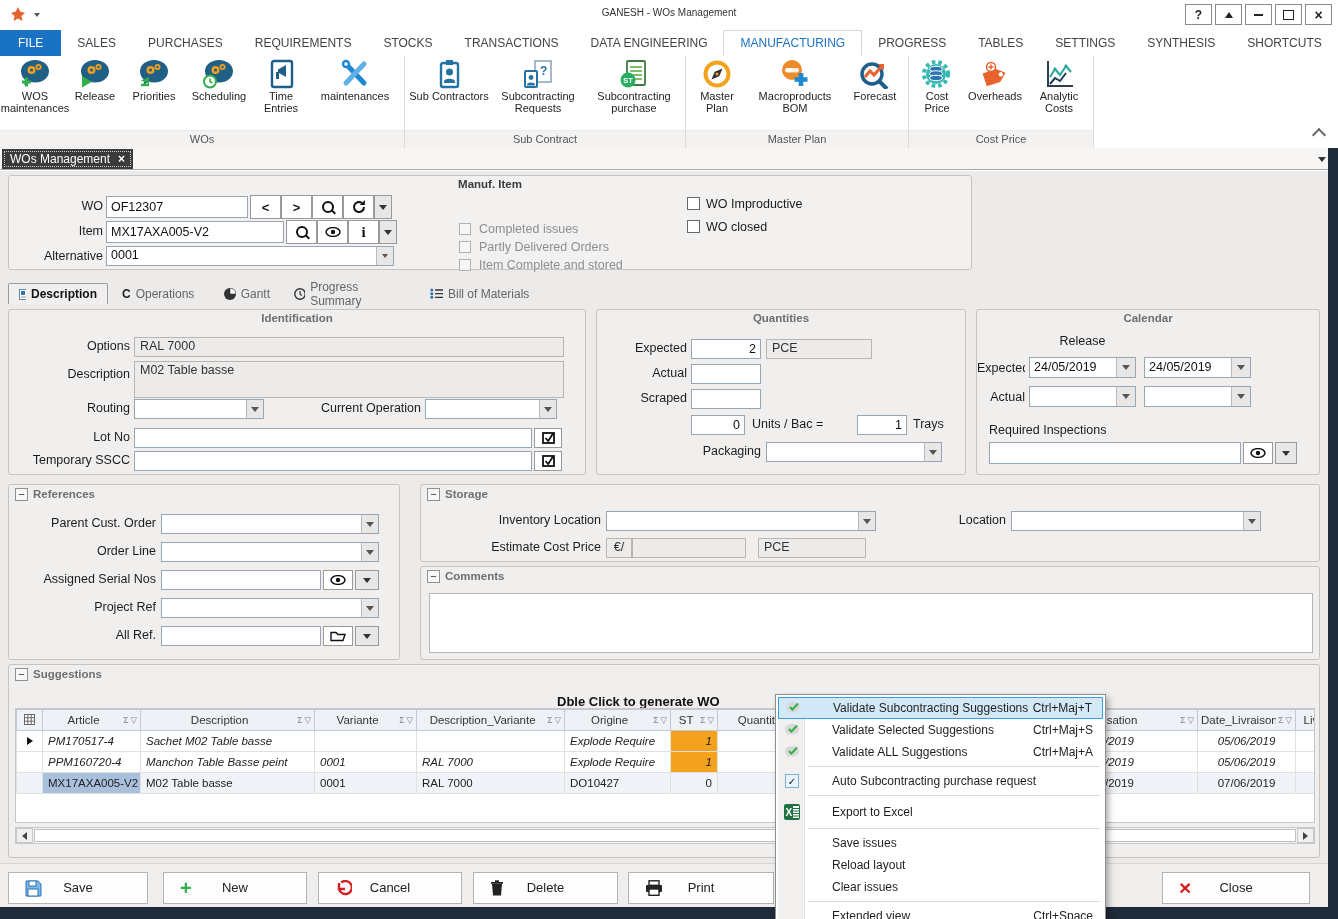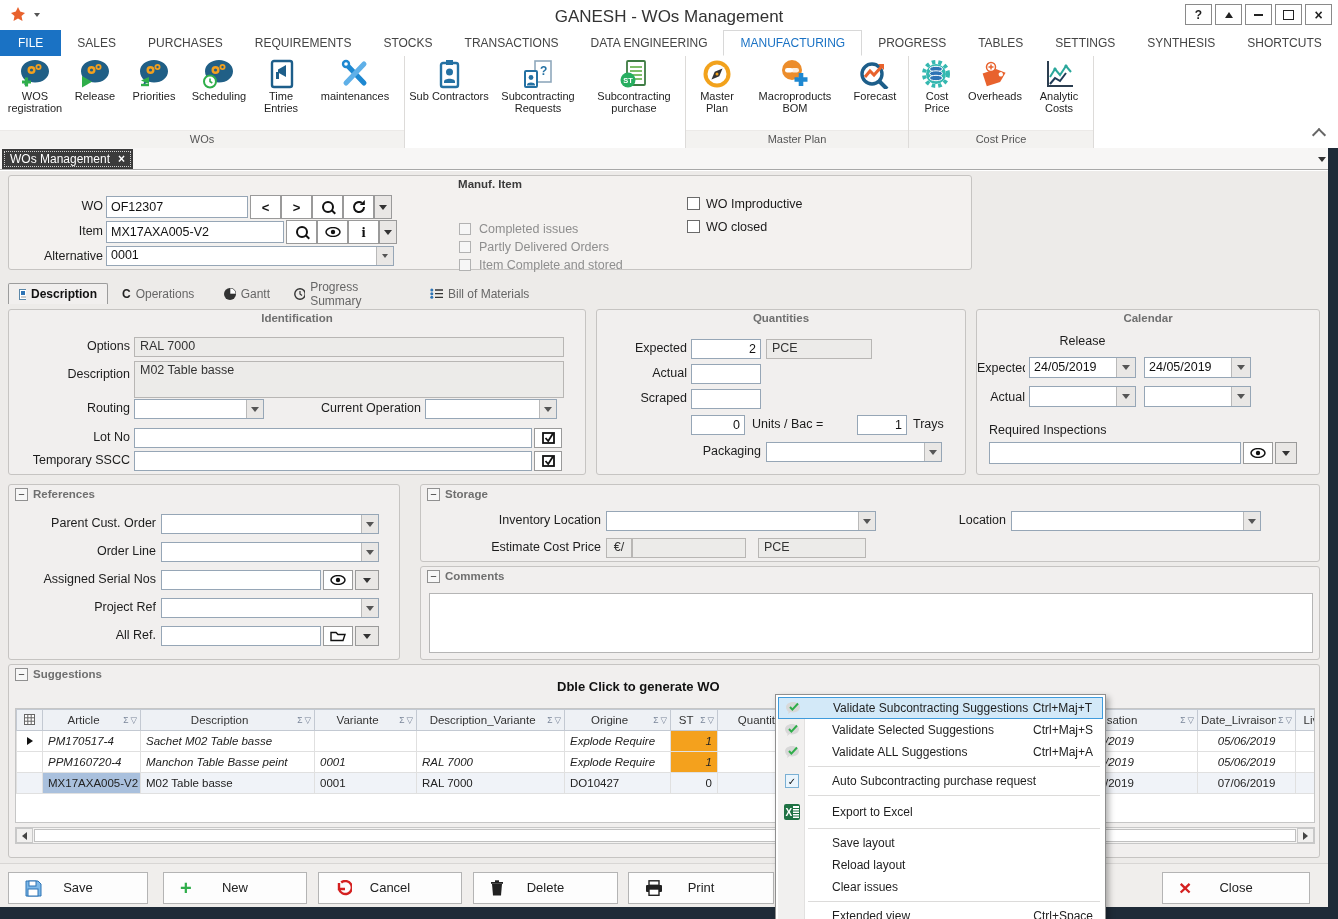--- a/index.html
+++ b/index.html
@@ -1,20 +1,20 @@
 <!DOCTYPE html>
 <html><head>
 <meta charset="utf-8">
 <style>
   html,body{margin:0;padding:0;background:#888;}
   .app{position:relative;width:1338px;height:919px;background:#fff;font-family:"Liberation Sans",sans-serif;font-size:12px;color:#222;overflow:hidden;}
   .abs{position:absolute;}
   
   .titlebar{position:absolute;top:0;left:0;right:0;height:30px;background:#fff;}
-  .apptitle{position:absolute;top:7px;left:0;right:0;text-align:center;font-size:17px;color:#333;}
+  .apptitle{position:absolute;top:7px;left:0;right:0;text-align:center;font-size:10px;color:#333;}
   .winbtns{position:absolute;right:6px;top:4px;display:flex;gap:3px;}
   .winbtn{width:27px;height:21px;border:1px solid #8a8a8a;background:#fff;display:flex;align-items:center;justify-content:center;font-weight:bold;font-size:12px;color:#222;box-sizing:border-box;}
   .maxbox{width:9px;height:8px;border:1.5px solid #222;}
   .minbar{width:9px;height:2px;background:#222;}
   .uparr{width:0;height:0;border-left:4px solid transparent;border-right:4px solid transparent;border-bottom:6px solid #222;}
   .qa-caret{width:0;height:0;border-left:3.5px solid transparent;border-right:3.5px solid transparent;border-top:4px solid #555;}
   
   .menubar{position:absolute;top:30px;left:0;right:0;height:26px;display:flex;background:#fff;border-bottom:1px solid #e4e4e4;}
   .mtab{line-height:26px;padding:0 16px;color:#444;font-size:12px;white-space:nowrap;}
   .mtab.file{background:#1a72c4;color:#fff;padding:0 18px;}
@@ -153,21 +153,21 @@
       <div class="ritems">
         <div class="ritem" style="width:64px;">
           <svg width="34" height="30" viewBox="0 0 34 30">
               <path d="M17 1c8 0 14 5 14 11.2 0 6.3-6 11.3-14 11.3-1.7 0-3.4-.2-4.9-.7L6 26l1.7-4.6C5 19.3 3 16 3 12.2 3 6 9 1 17 1z" fill="#205f86"></path>
               <circle cx="13.5" cy="11" r="4" fill="#f2a01e"></circle>
               <circle cx="13.5" cy="11" r="1.6" fill="#205f86"></circle>
               <circle cx="20.5" cy="8" r="3" fill="#f2a01e"></circle>
               <circle cx="20.5" cy="8" r="1.2" fill="#205f86"></circle>
               <path d="M4 23h9M8.5 18.5v9" stroke="#2fae4a" stroke-width="3.2"></path>
             </svg>
-          <div class="lbl2">WOS registration</div>
+          <div class="lbl2">WOS maintenances</div>
         </div>
         <div class="ritem" style="width:56px;">
           <svg width="34" height="30" viewBox="0 0 34 30">
               <path d="M17 1c8 0 14 5 14 11.2 0 6.3-6 11.3-14 11.3-1.7 0-3.4-.2-4.9-.7L6 26l1.7-4.6C5 19.3 3 16 3 12.2 3 6 9 1 17 1z" fill="#205f86"></path>
               <circle cx="13.5" cy="11" r="4" fill="#f2a01e"></circle>
               <circle cx="13.5" cy="11" r="1.6" fill="#205f86"></circle>
               <circle cx="20.5" cy="8" r="3" fill="#f2a01e"></circle>
               <circle cx="20.5" cy="8" r="1.2" fill="#205f86"></circle>
               <path d="M4 17l10 5.8L4 28.5z" fill="#2fae4a"></path>
             </svg>
@@ -242,20 +242,21 @@
         <div class="ritem" style="width:96px;">
           <svg width="34" height="30" viewBox="0 0 34 30">
               <rect x="10" y="2" width="18" height="24" rx="1" fill="#fff" stroke="#3e7c43" stroke-width="1.8"></rect>
               <path d="M13 8h12M13 12h12M13 16h12M13 20h12" stroke="#7fbf6a" stroke-width="2"></path>
               <circle cx="11" cy="21" r="7.5" fill="#27ae60"></circle>
               <text x="6.3" y="24" font-size="7.5" font-weight="bold" fill="#fff">ST</text>
             </svg>
           <div class="lbl2">Subcontracting purchase</div>
         </div>
       </div>
+      <div class="glabel">Sub Contract</div>
     </div>
 
     <div class="rgroup">
       <div class="ritems">
         <div class="ritem" style="width:56px;">
           <svg width="34" height="30" viewBox="0 0 34 30">
               <circle cx="17" cy="15" r="13.5" fill="#f2a21c"></circle>
               <circle cx="17" cy="15" r="9.5" fill="#fff"></circle>
               <path d="M11.5 20.5l7.8-3.2 3.2-7.8-7.8 3.2z" fill="#333"></path>
               <circle cx="17" cy="15" r="1.5" fill="#f2a21c"></circle>
@@ -606,21 +607,21 @@
 
   <div class="gbox" style="left:420px;top:566px;width:900px;height:94px;">
     <div class="colbtn"><span>−</span></div>
     <div class="gtitle-l">Comments</div>
     <div class="inp" style="left:8px;top:26px;width:884px;height:60px;border-color:#b5b5b5;"></div>
   </div>
 
   <div class="gbox" style="left:8px;top:664px;width:1312px;height:194px;">
     <div class="colbtn"><span>−</span></div>
     <div class="gtitle-l">Suggestions</div>
-    <div class="abs" style="left:548px;top:14px;font-weight:bold;font-size:13px;color:#111;">Dble Click to generate WO</div>
+    <div class="abs" style="left:548px;top:29px;font-weight:bold;font-size:13px;color:#111;">Dble Click to generate WO</div>
     <div class="gridwrap" style="left:6px;top:43px;width:1300px;height:115px;">
       <table class="sg">
         <colgroup>
             <col style="width:26px">
             <col style="width:98px">
             <col style="width:174px">
             <col style="width:102px">
             <col style="width:148px">
             <col style="width:106px">
             <col style="width:47px">
@@ -858,21 +859,21 @@
             <rect x="0" y="0" width="16" height="16" rx="2" fill="#1f7244"></rect>
             <rect x="9" y="2" width="6" height="12" fill="#fff"></rect>
             <path d="M9 4.5h6M9 7h6M9 9.5h6M9 12h6" stroke="#1f7244"></path>
             <text x="1.5" y="12" font-size="10" font-weight="bold" fill="#fff">X</text>
           </svg>
         </span>
       <span class="mlabel">Export to Excel</span>
     </div>
     <div class="msep"></div>
     <div class="mi">
-        <span class="mlabel">Save layout</span>
+        <span class="mlabel">Save issues</span>
       </div>
     <div class="mi">
         <span class="mlabel">Reload layout</span>
       </div>
     <div class="mi">
         <span class="mlabel">Clear issues</span>
       </div>
     <div class="msep"></div>
     <div class="mi">
       <span class="mlabel">Extended view</span>

